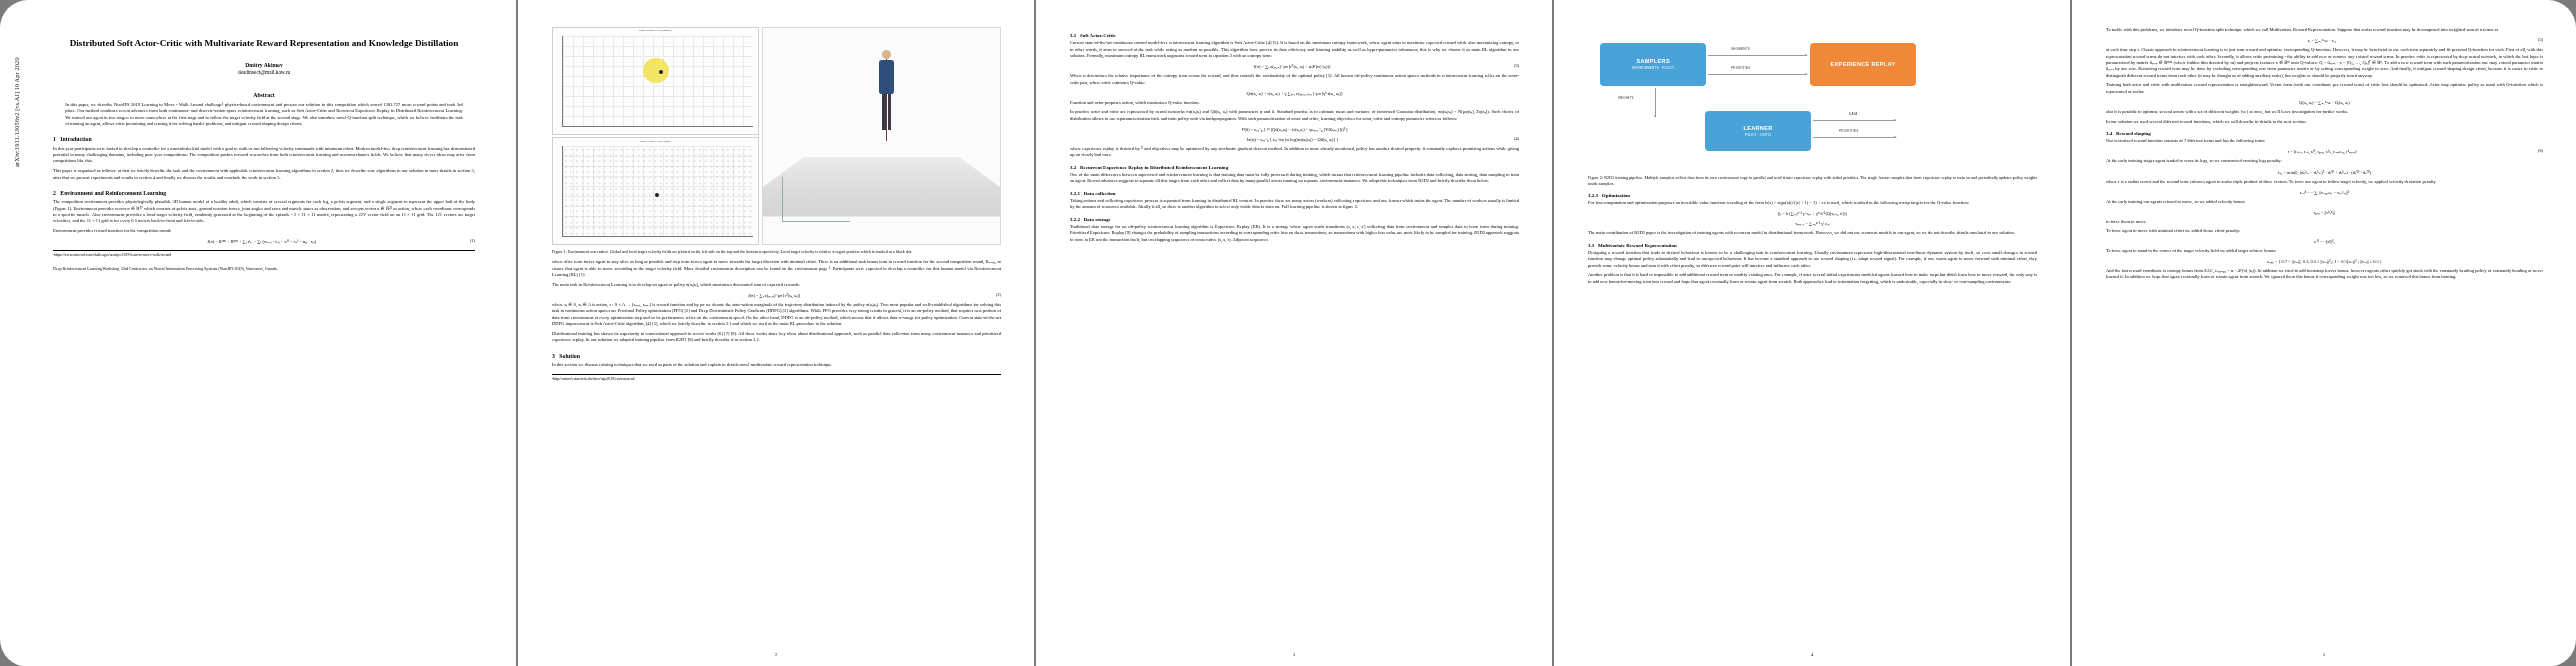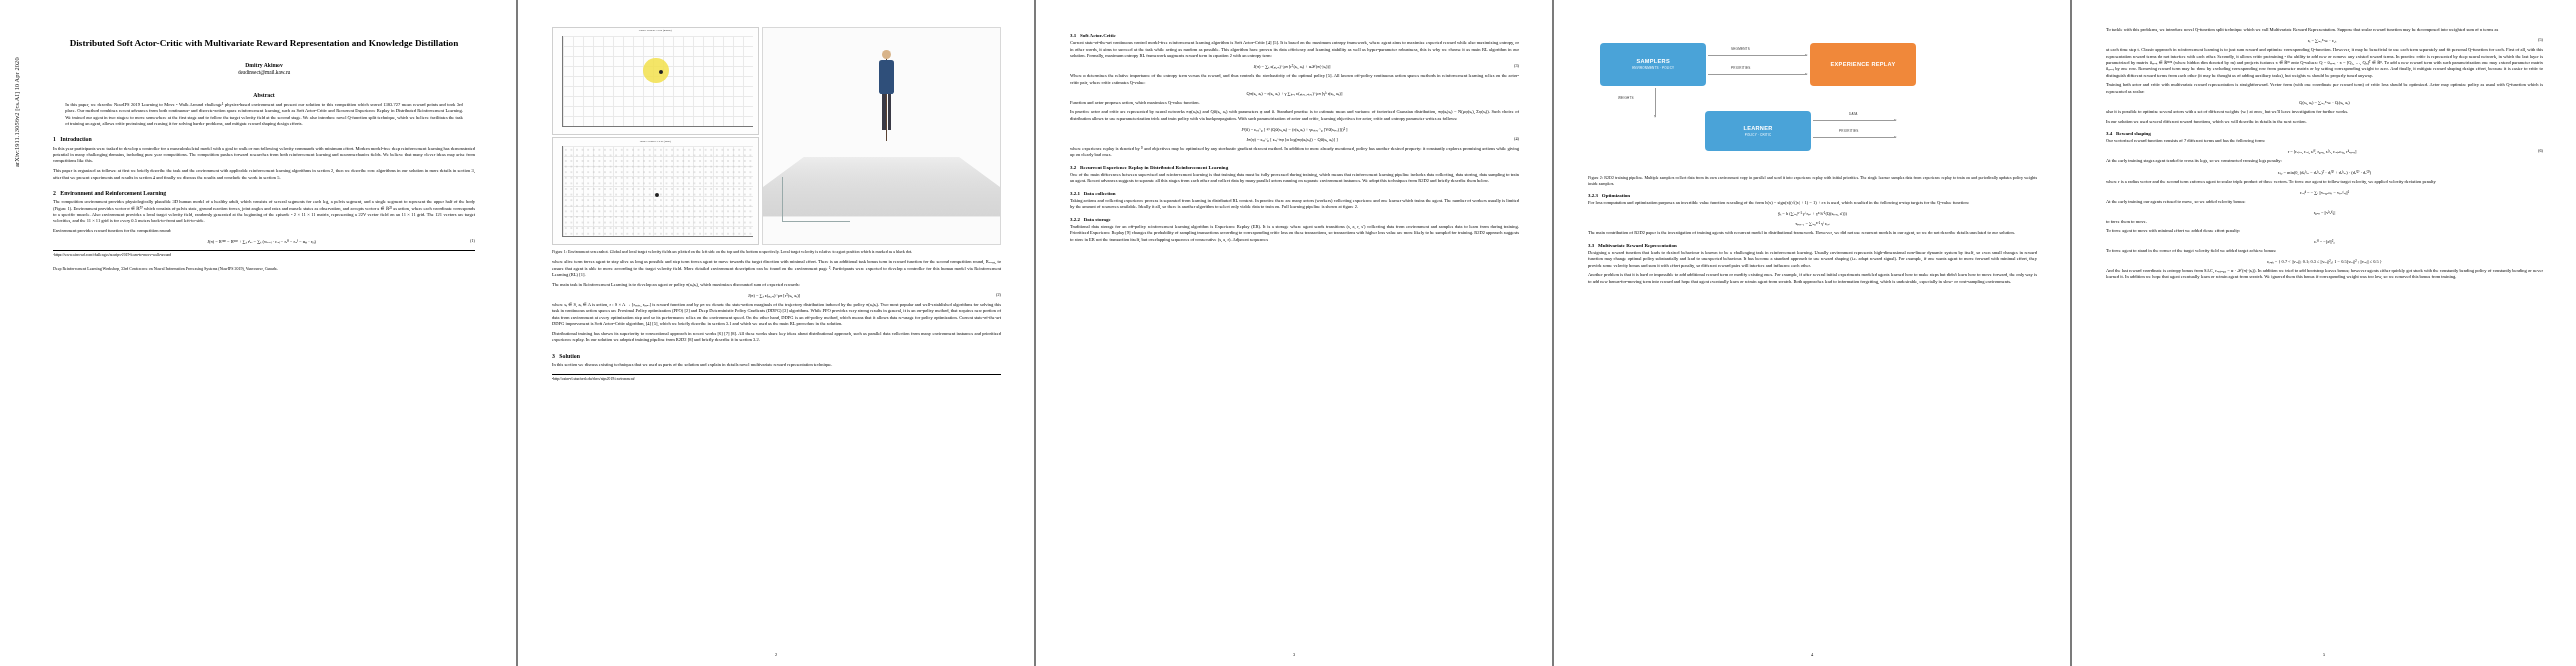--- a/index.html
+++ b/index.html
@@ -1,17 +1,17 @@
 <!DOCTYPE html>
 <html style="font-size:9px"><head>
 <meta charset="utf-8">
 <style>
   html,body{margin:0;padding:0;background:#7b7b7b;}
   body{font-family:"Liberation Serif", serif;}
-  .sheet{position:relative;width:2576px;height:667px;background:#7b7b7b;overflow:hidden;}
+  .sheet{position:relative;width:2576px;height:667px;background:#7b7b7b;overflow:hidden;border-radius:28px;}
   .page{position:absolute;top:0;height:667px;background:#ffffff;box-sizing:border-box;}
   .p1{left:0;width:516px;padding:34px 41px 22px 53px;}
   .p2{left:518px;width:516px;padding:27px 33px 22px 34px;}
   .p3{left:1036px;width:516px;padding:27px 33px 22px 34px;}
   .p4{left:1554px;width:516px;padding:27px 33px 22px 34px;}
   .p5{left:2072px;width:504px;padding:27px 33px 22px 34px;}
 
   .arxiv{position:absolute;left:13.3px;top:167px;width:233px;transform:rotate(-90deg);transform-origin:0 0;
          font-family:"Liberation Serif",serif;font-size:6.4px;color:#111;letter-spacing:0.1px;white-space:nowrap;}
 

